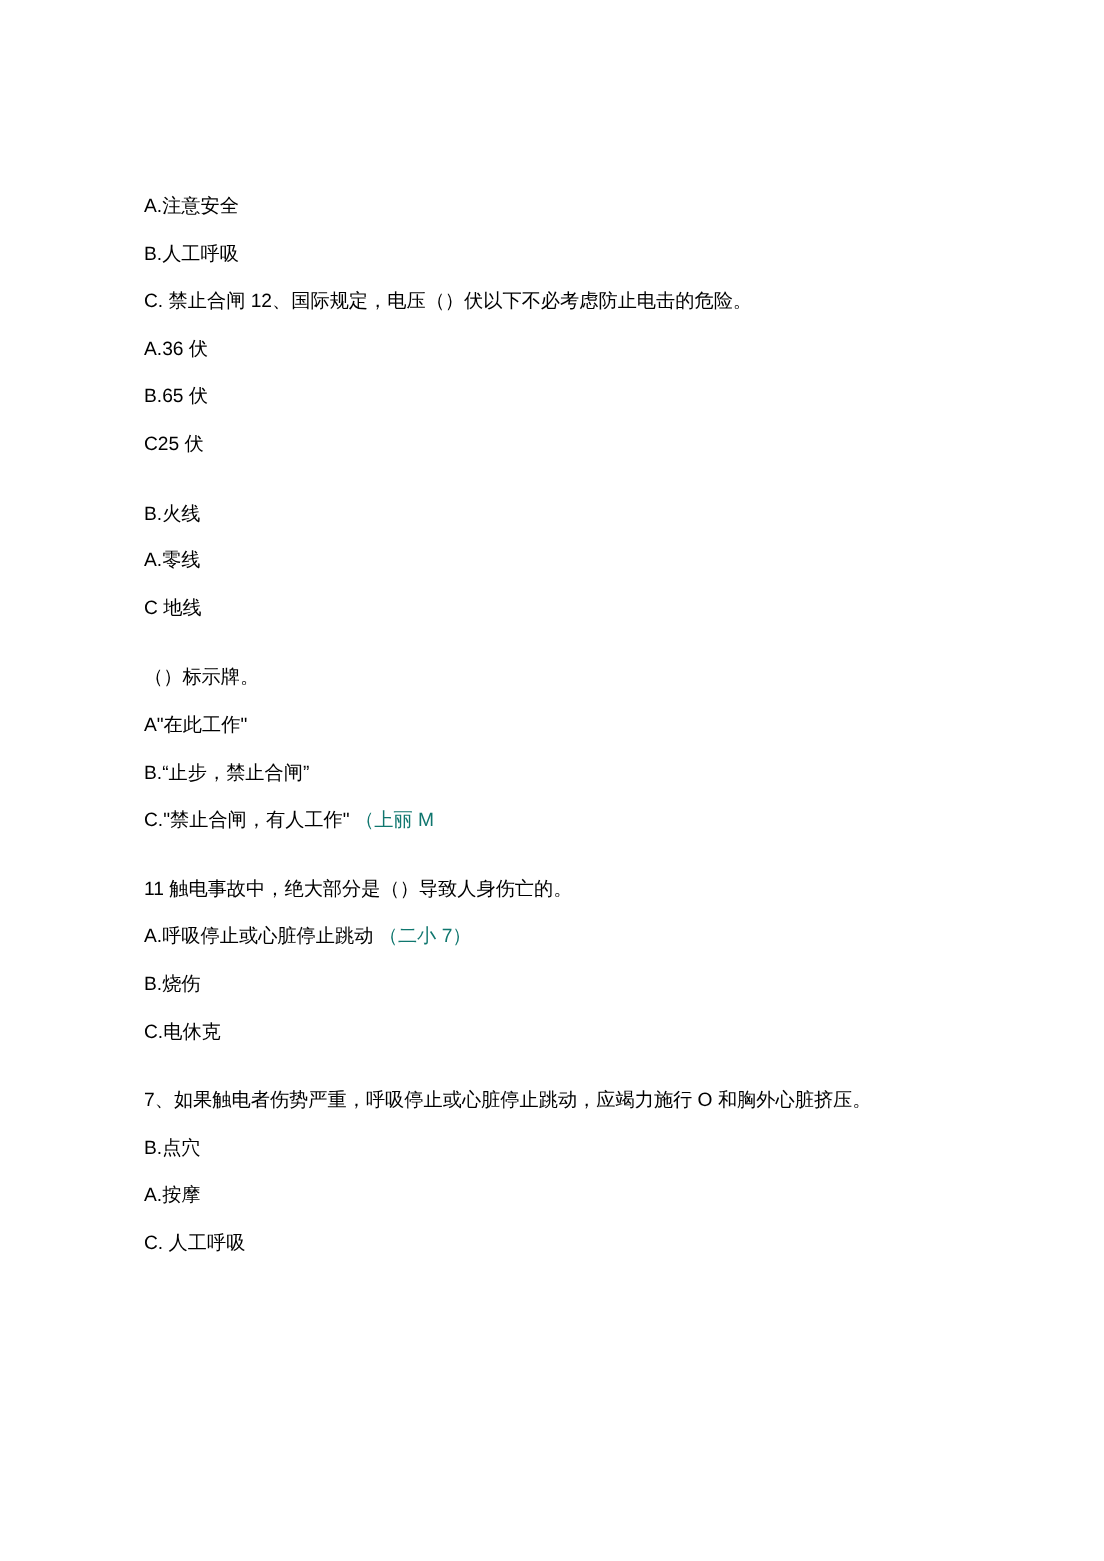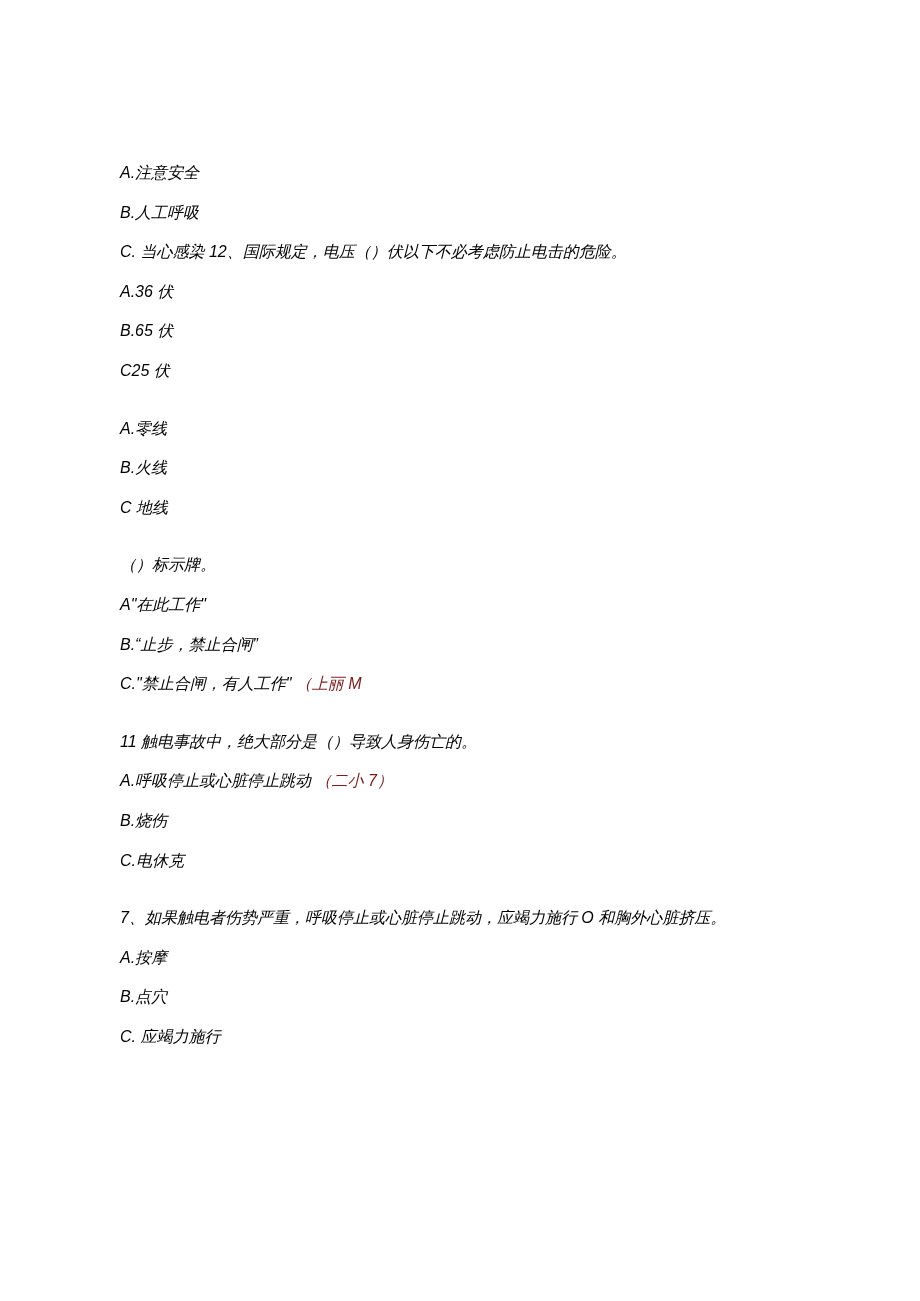--- a/index.html
+++ b/index.html
@@ -9,51 +9,50 @@
     font-family: "Microsoft YaHei", Arial, sans-serif;
     font-size: 16px;
     color: #000;
     line-height: 1.6;
   }
   .page {
     width: 920px;
     min-height: 1301px;
     padding: 160px 120px 72px 120px;
     box-sizing: border-box;
-    font-style: italic;
   }
   .line {
     margin-bottom: 14px;
   }
   .block {
     margin-bottom: 32px;
   }
   .annotation {
-    color: #7f1d1d;
+    color: #0f766e;
   }
 </style>
 </head>
 <body>
 
 <div class="page">
 
   <div class="block">
     <div class="line">A.注意安全</div>
     <div class="line">B.人工呼吸</div>
     <div class="line">
-      <span>C. 当心感染 </span><span>12、国际规定，电压（）伏以下不必考虑防止电击的危险。</span>
+      <span>C. 禁止合闸 </span><span>12、国际规定，电压（）伏以下不必考虑防止电击的危险。</span>
     </div>
     <div class="line">A.36 伏</div>
     <div class="line">B.65 伏</div>
     <div class="line">C25 伏</div>
   </div>
 
   <div class="block">
+    <div class="line">B.火线</div>
     <div class="line">A.零线</div>
-    <div class="line">B.火线</div>
     <div class="line">C 地线</div>
   </div>
 
   <div class="block">
     <div class="line">（）标示牌。</div>
     <div class="line">A"在此工作"</div>
     <div class="line">B.“止步，禁止合闸”</div>
     <div class="line">
       <span>C."禁止合闸，有人工作"</span>
       <span class="annotation">（上丽 M</span>
@@ -65,18 +64,18 @@
     <div class="line">
       <span>A.呼吸停止或心脏停止跳动</span>
       <span class="annotation">（二小 7）</span>
     </div>
     <div class="line">B.烧伤</div>
     <div class="line">C.电休克</div>
   </div>
 
   <div class="block">
     <div class="line">7、如果触电者伤势严重，呼吸停止或心脏停止跳动，应竭力施行 O 和胸外心脏挤压。</div>
+    <div class="line">B.点穴</div>
     <div class="line">A.按摩</div>
-    <div class="line">B.点穴</div>
-    <div class="line">C. 应竭力施行</div>
+    <div class="line">C. 人工呼吸</div>
   </div>
 
 </div>
 
 </body></html>

